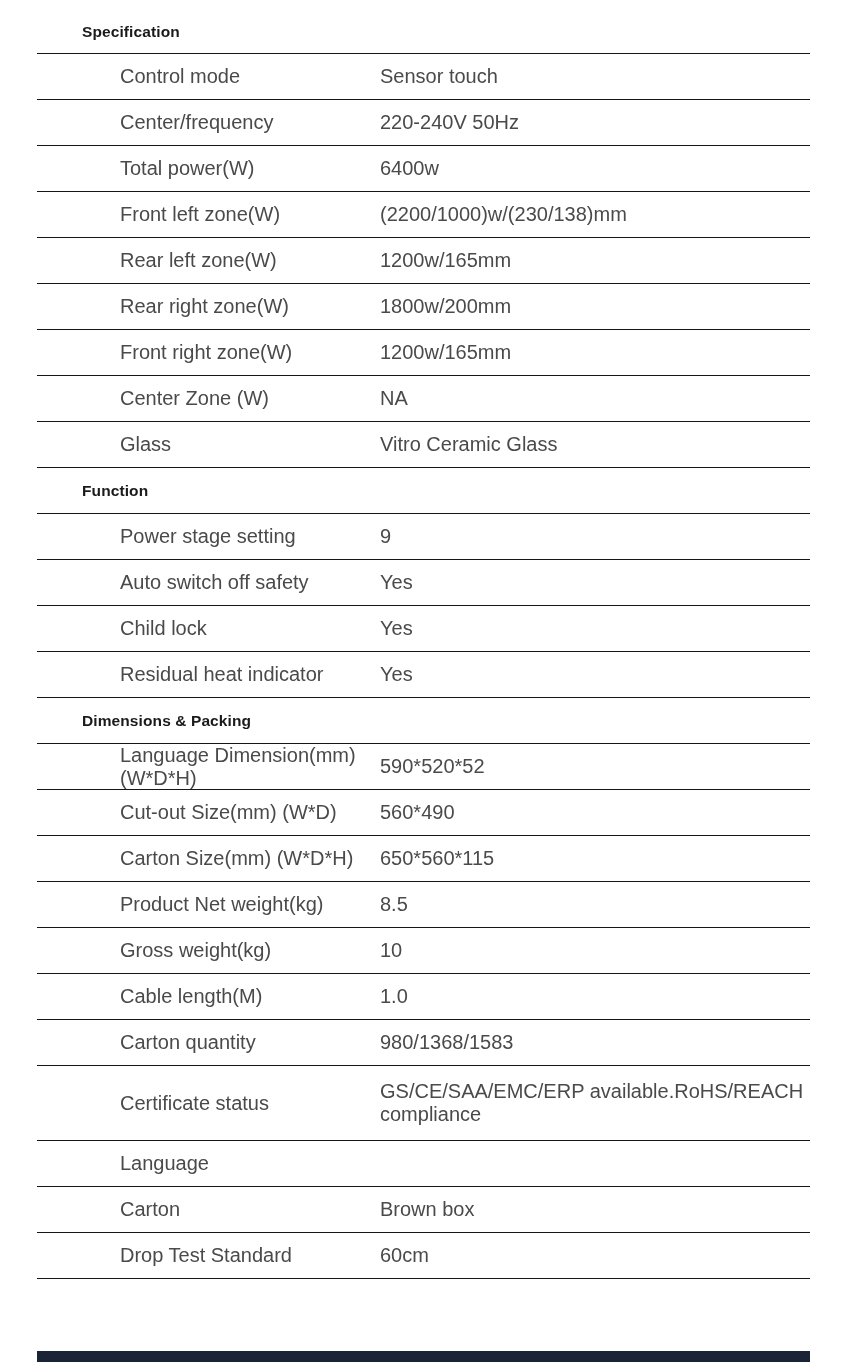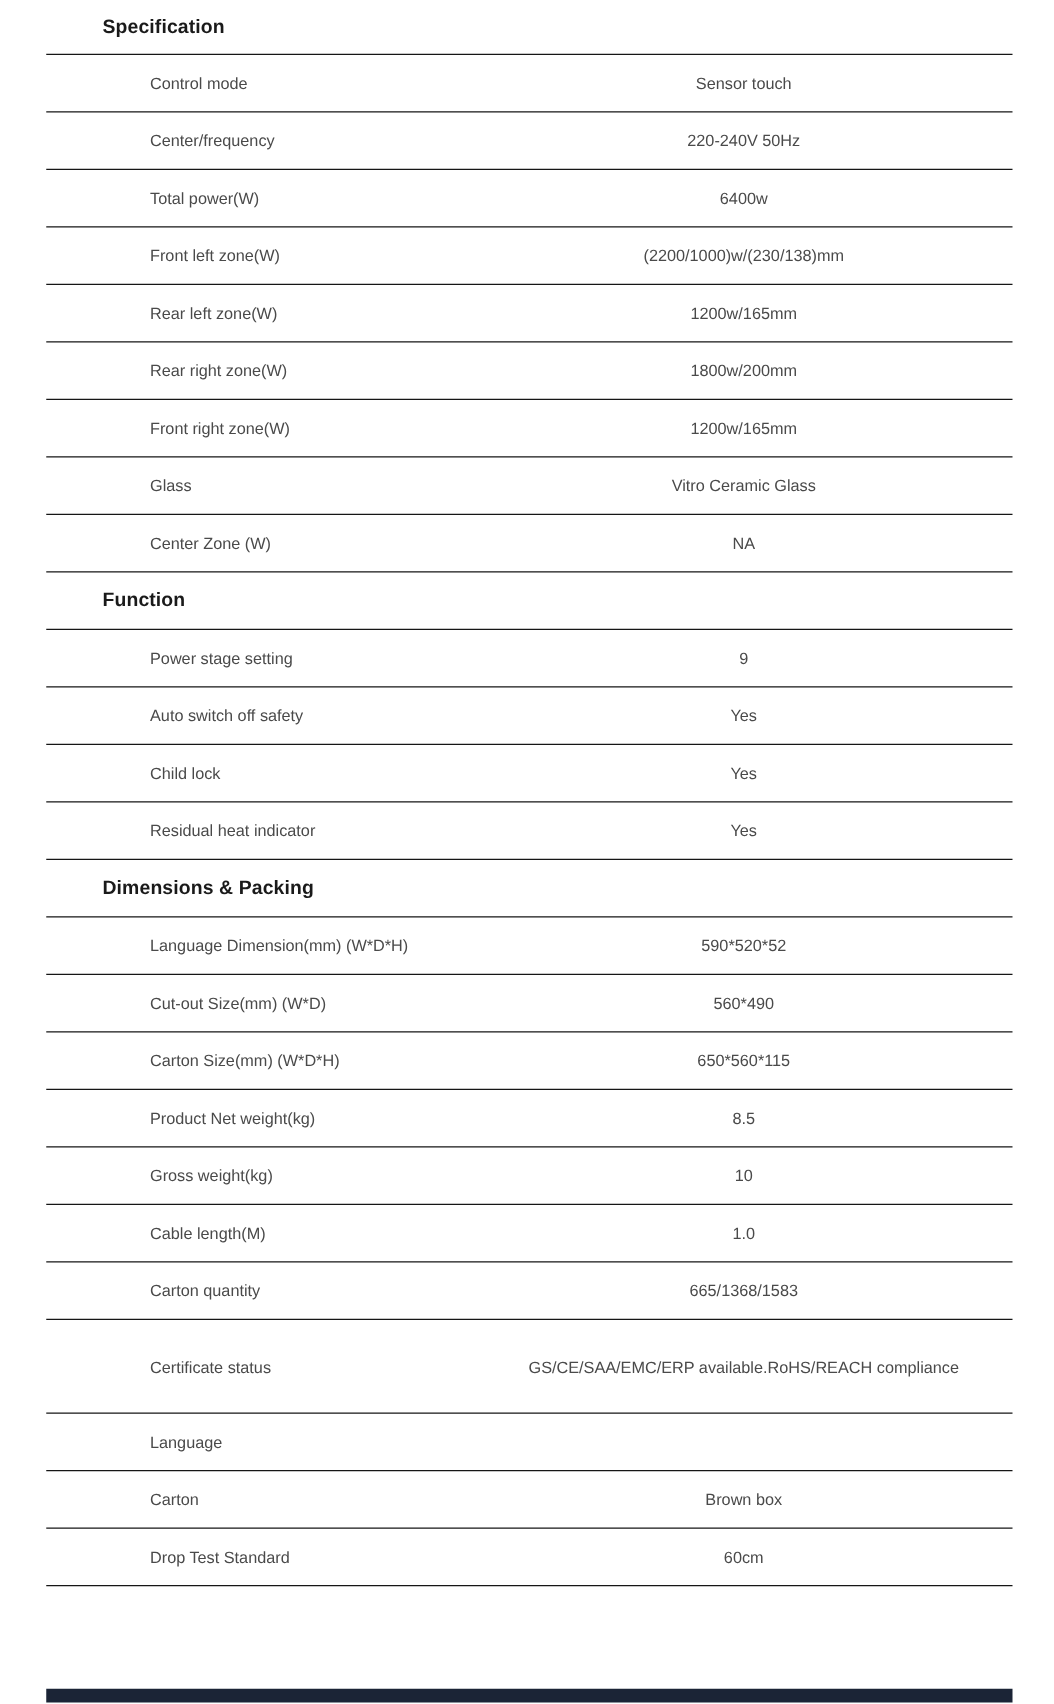--- a/index.html
+++ b/index.html
@@ -10,47 +10,47 @@
   *{ box-sizing:border-box; margin:0; padding:0; }
   html,body{ width:843px; height:1363px; }
   body{
     background:#ffffff;
     font-family:"Liberation Sans", sans-serif;
     position:relative;
     overflow:hidden;
   }
   .sheet{
     position:absolute;
-    left:37px; top:0;
+    left:37px; top:10px;
     width:773px;
   }
   .heading-row{
     height:46px;
     display:flex;
     align-items:center;
     padding-left:45px;
     border-bottom:1.5px solid var(--rule);
     font-weight:bold;
     font-size:15.5px;
     color:var(--heading);
     letter-spacing:0.1px;
   }
   .heading-row.first{ height:44px; }
   .spec-row{
     height:46px;
     display:flex;
     align-items:center;
     padding-left:83px;
     border-bottom:1.5px solid var(--rule);
-    font-size:13px;
+    font-size:20px;
     color:var(--text);
   }
   .spec-row.tall{ height:75px; }
   .row-label{ flex:1; text-align:left; }
-  .row-value{ width:430px; text-align:center; }
+  .row-value{ width:430px; }
   .footer-bar{
     position:absolute;
     left:37px;
     top:1351px;
     width:773px;
     height:11px;
   }
 </style>
 </head>
 <body style="background: rgb(255, 255, 255);">
@@ -81,26 +81,26 @@
     </div>
     <div class="spec-row">
       <span class="row-label">Rear right zone(W)</span>
       <span class="row-value">1800w/200mm</span>
     </div>
     <div class="spec-row">
       <span class="row-label">Front right zone(W)</span>
       <span class="row-value">1200w/165mm</span>
     </div>
     <div class="spec-row">
+      <span class="row-label">Center Zone (W)</span>
+      <span class="row-value">NA</span>
+    </div>
+    <div class="spec-row">
       <span class="row-label">Glass</span>
       <span class="row-value">Vitro Ceramic Glass</span>
-    </div>
-    <div class="spec-row">
-      <span class="row-label">Center Zone (W)</span>
-      <span class="row-value">NA</span>
     </div>
     <div class="heading-row">
       <span>Function</span>
     </div>
     <div class="spec-row">
       <span class="row-label">Power stage setting</span>
       <span class="row-value">9</span>
     </div>
     <div class="spec-row">
       <span class="row-label">Auto switch off safety</span>
@@ -136,21 +136,21 @@
     <div class="spec-row">
       <span class="row-label">Gross weight(kg)</span>
       <span class="row-value">10</span>
     </div>
     <div class="spec-row">
       <span class="row-label">Cable length(M)</span>
       <span class="row-value">1.0</span>
     </div>
     <div class="spec-row">
       <span class="row-label">Carton quantity</span>
-      <span class="row-value">665/1368/1583</span>
+      <span class="row-value">980/1368/1583</span>
     </div>
     <div class="spec-row tall">
       <span class="row-label">Certificate status</span>
       <span class="row-value">GS/CE/SAA/EMC/ERP available.RoHS/REACH compliance</span>
     </div>
     <div class="spec-row">
       <span class="row-label">Language</span>
     </div>
     <div class="spec-row">
       <span class="row-label">Carton</span>

